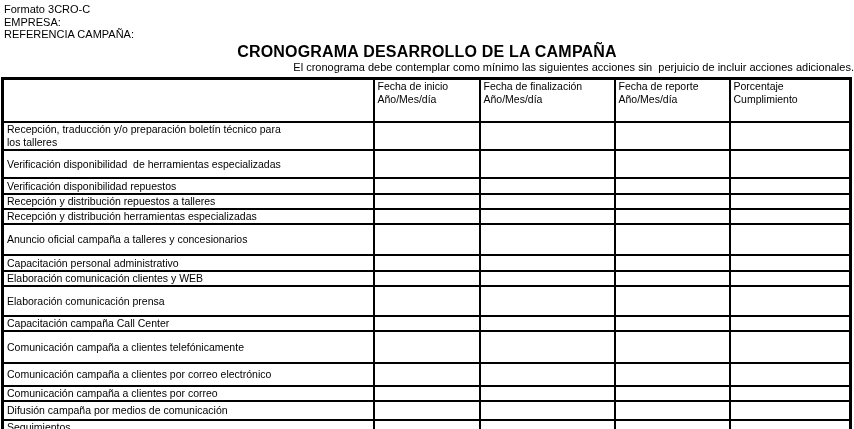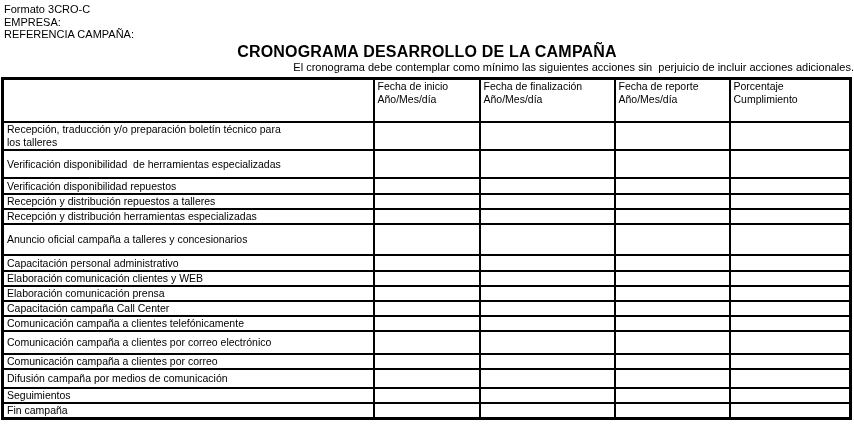--- a/index.html
+++ b/index.html
@@ -154,35 +154,35 @@
           <td class="blank"></td>
           <td class="blank"></td>
         </tr>
         <tr style="height: 12px;">
           <td class="action">Elaboración comunicación clientes y WEB</td>
           <td class="blank"></td>
           <td class="blank"></td>
           <td class="blank"></td>
           <td class="blank"></td>
         </tr>
-        <tr style="height: 15px;">
+        <tr style="height: 30px;">
           <td class="action">Elaboración comunicación prensa</td>
           <td class="blank"></td>
           <td class="blank"></td>
           <td class="blank"></td>
           <td class="blank"></td>
         </tr>
         <tr style="height: 14px;">
           <td class="action">Capacitación campaña Call Center</td>
           <td class="blank"></td>
           <td class="blank"></td>
           <td class="blank"></td>
           <td class="blank"></td>
         </tr>
-        <tr style="height: 15px; margin-left: 24px;">
+        <tr style="height: 32px; margin-left: 24px;">
           <td class="action">Comunicación campaña a clientes telefónicamente</td>
           <td class="blank"></td>
           <td class="blank"></td>
           <td class="blank"></td>
           <td class="blank"></td>
         </tr>
         <tr style="height: 23px;">
           <td class="action">Comunicación campaña a clientes por correo electrónico</td>
           <td class="blank"></td>
           <td class="blank"></td>

